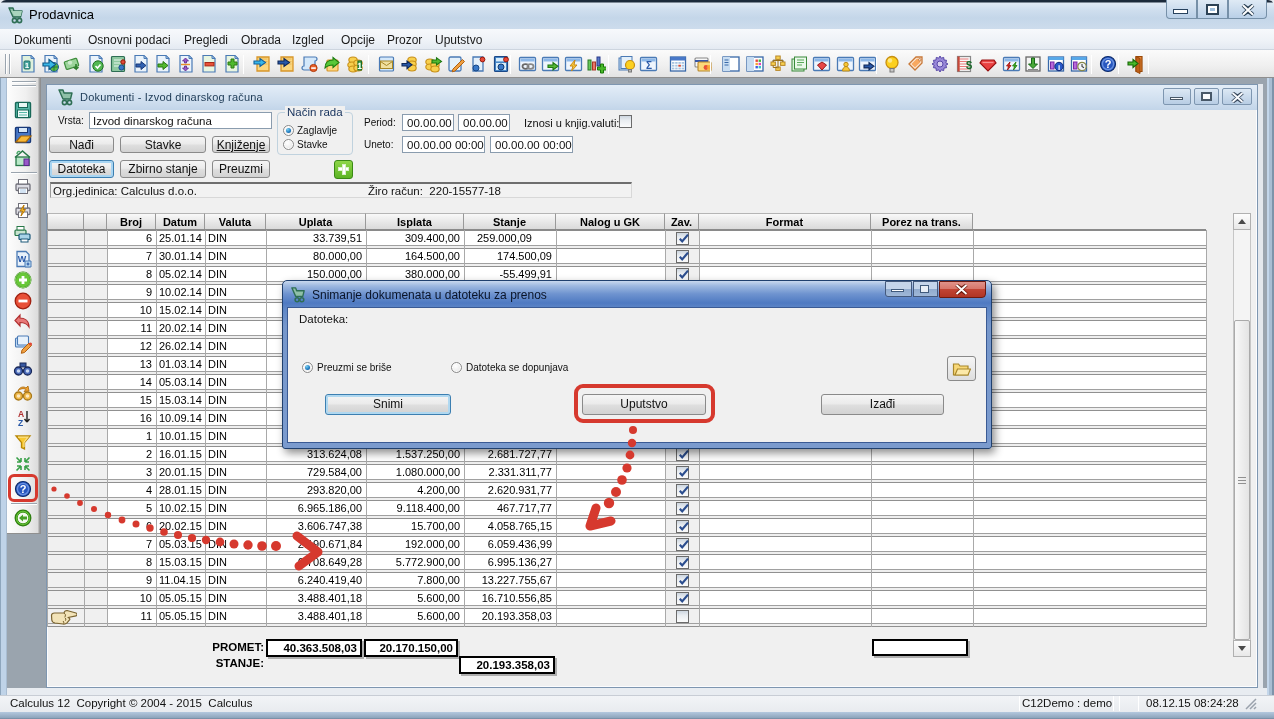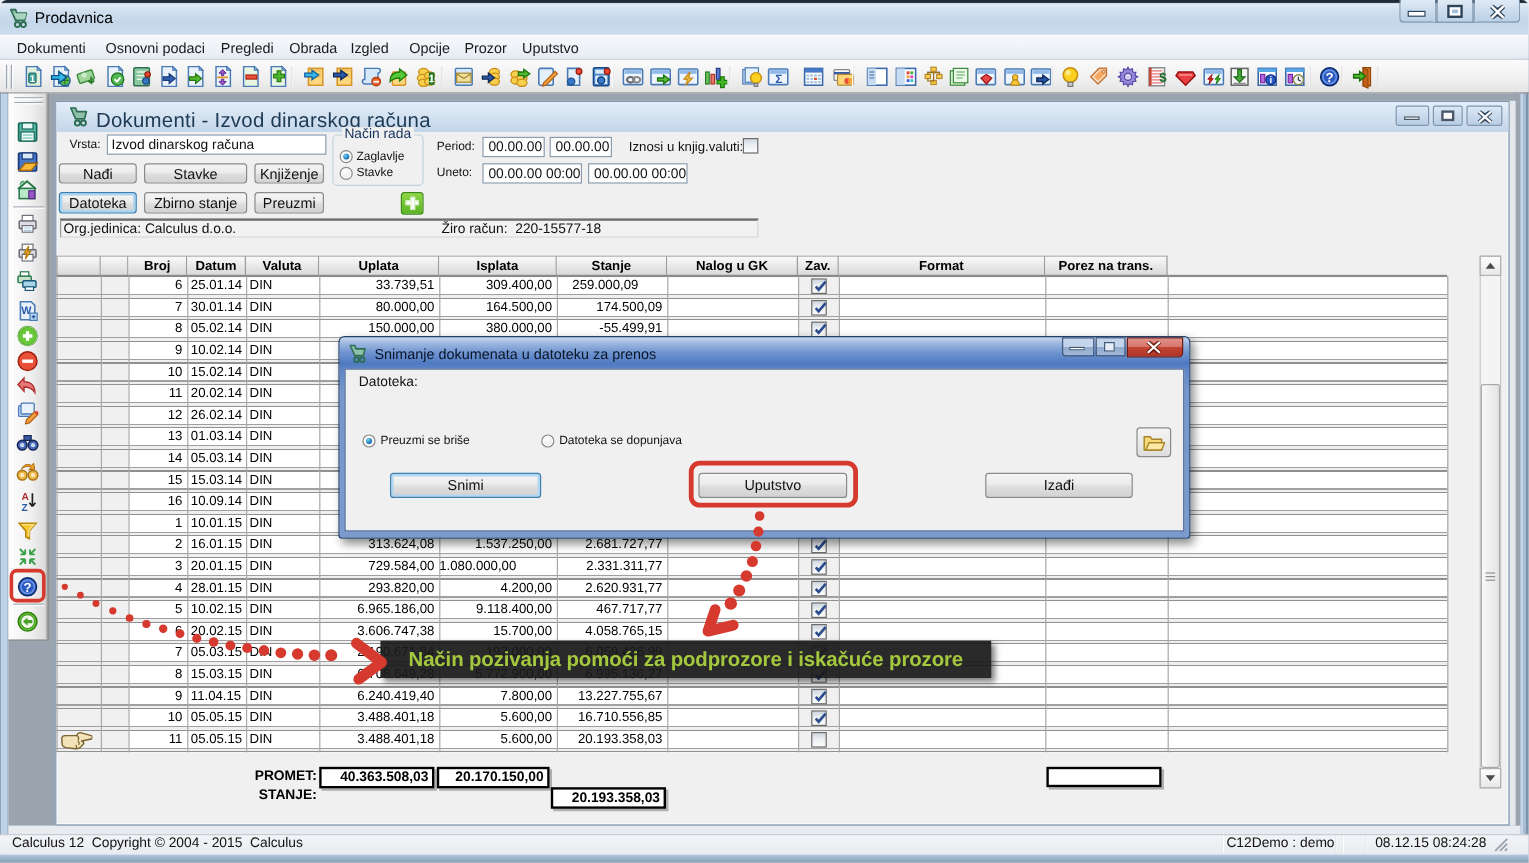--- a/index.html
+++ b/index.html
@@ -461,21 +461,21 @@
       </svg></div>
 <div class="abs" style="left:8px;top:474px;width:30px;height:28px;border:3px solid #d6392e;border-radius:6px;"></div>
 
 <div class="abs" style="left:46px;top:84px;width:1212px;height:604px;background:#f0f0f0;border:1px solid #7e96b0;box-shadow:inset 0 0 0 1px #fbfcfe;"></div>
 <div class="abs" style="left:47px;top:85px;width:1210px;height:25px;background:linear-gradient(180deg,#e3edf7,#cdddee 70%,#c2d5e9);"></div>
 <svg class="abs" style="left:57px;top:88px" width="18" height="18" viewBox="0 0 18 18">
  <path d="M2 2 h4 l1 3 h8 l-1.5 6 h-7.5 z" fill="#8fc0a8" stroke="#2e6e54" stroke-width="1.4" stroke-linejoin="round"></path>
  <circle cx="7.5" cy="14.5" r="2.1" fill="none" stroke="#2e6e54" stroke-width="1.6"></circle>
  <circle cx="12.5" cy="14.5" r="2.1" fill="none" stroke="#2e6e54" stroke-width="1.6"></circle>
 </svg>
-<div class="abs" style="left:80px;top:91px;font-size:17px;letter-spacing:0.2px;color:#1d3a55;">Dokumenti - Izvod dinarskog računa</div>
+<div class="abs" style="left:80px;top:91px;font-size:11px;letter-spacing:0.2px;color:#1d3a55;">Dokumenti - Izvod dinarskog računa</div>
 <div class="abs" style="left:1163px;top:88px;width:28px;height:17px;background:linear-gradient(180deg,#dce8f4,#b8cde4);border:1px solid #7e96b0;border-radius:2px;"></div>
 <div class="abs" style="left:1194px;top:88px;width:25px;height:17px;background:linear-gradient(180deg,#dce8f4,#b8cde4);border:1px solid #7e96b0;border-radius:2px;"></div>
 <div class="abs" style="left:1222px;top:88px;width:30px;height:17px;background:linear-gradient(180deg,#dce8f4,#b8cde4);border:1px solid #7e96b0;border-radius:2px;"></div>
 
 <div class="abs" style="left:1170px;top:97px;width:13px;height:3px;background:#f8fafc;border:1px solid #485868;"></div>
 <div class="abs" style="left:1201px;top:92px;width:11px;height:9px;background:#f8fafc;border:2px solid #485868;"></div>
 <svg class="abs" style="left:1231px;top:92px" width="13" height="11" viewBox="0 0 13 11">
       <path d="M1.5 1 L6.5 4.5 L11.5 1 M1.5 10 L6.5 6.5 L11.5 10 M1.5 1 L11.5 10 M11.5 1 L1.5 10" stroke="#3c4c60" stroke-width="3.6" fill="none"></path>
       <path d="M1.5 1 L11.5 10 M11.5 1 L1.5 10" stroke="#fafcff" stroke-width="1.8" fill="none"></path>
     </svg>
@@ -483,21 +483,21 @@
 <div class="rlabel" style="left:58px;top:115px;">Vrsta:</div>
 <div class="inp" style="left:89px;top:112px;width:183px;height:17px;padding:1px 3px;">Izvod dinarskog računa</div>
 <div class="abs" style="left:277px;top:112px;width:76px;height:43px;border:1px solid #c0d2de;border-radius:4px;"></div>
 <div class="abs" style="left:285px;top:106px;background:#f0f0f0;padding:0 2px;font-size:11.5px;color:#16325c;">Način rada</div>
 <div class="radio on" style="left:283px;top:125px;"></div>
 <div class="rlabel" style="left:297px;top:125px;">Zaglavlje</div>
 <div class="radio" style="left:283px;top:139px;"></div>
 <div class="rlabel" style="left:297px;top:139px;">Stavke</div>
 <div class="btn" style="left:49px;top:136px;width:65px;height:17px;line-height:16px;">Nađi</div>
 <div class="btn" style="left:120px;top:136px;width:86px;height:17px;line-height:16px;">Stavke</div>
-<div class="btn" style="left:212px;top:136px;width:58px;height:17px;line-height:16px;">Knjiženje</div>
+<div class="btn" style="left:212px;top:136px;width:58px;height:17px;line-height:16px;text-decoration:underline;">Knjiženje</div>
 <div class="btn" style="left:49px;top:160px;width:65px;height:18px;line-height:16px;border:1px solid #3c7fb1;box-shadow:0 0 0 2px #a8d5f2 inset;border-radius:3px;">Datoteka</div>
 <div class="btn" style="left:120px;top:160px;width:86px;height:18px;line-height:17px;">Zbirno stanje</div>
 <div class="btn" style="left:212px;top:160px;width:58px;height:18px;line-height:17px;">Preuzmi</div>
 <div class="abs" style="left:334px;top:160px;width:19px;height:19px;background:linear-gradient(180deg,#8ed648,#5cb424);border:1px solid #3a8a14;border-radius:3px;"></div>
 <div class="abs" style="left:338px;top:167px;width:11px;height:4px;background:#fff;border:1px solid #d8f0c8;"></div>
 <div class="abs" style="left:341.5px;top:163.5px;width:4px;height:11px;background:#fff;border:1px solid #d8f0c8;"></div>
 <div class="rlabel" style="left:364px;top:117px;">Period:</div>
 <div class="inp" style="left:402px;top:114px;width:52px;height:17px;padding:1px 4px;">00.00.00</div>
 <div class="inp" style="left:458px;top:114px;width:52px;height:17px;padding:1px 4px;">00.00.00</div>
 <div class="rlabel" style="left:524px;top:117px;white-space:nowrap;font-size:11px;">Iznosi u knjig.valuti:</div>
@@ -651,21 +651,21 @@
     <div class="cell" style="left:464px;top:447px;width:88px;text-align:right;">2.681.727,77</div>
     <div class="chk" style="left:676px;top:448px;">
       <svg viewBox="0 0 13 13" style="position:absolute;left:0px;top:-1.5px;width:13px;height:13px">
         <path d="M2.8 6.8 L5.2 9.4 L11 2.6" fill="none" stroke="#2b4d8e" stroke-width="2.2"></path>
       </svg>
     </div>
 <div class="cell" style="left:107px;top:465px;width:45px;text-align:right;">3</div>
     <div class="cell" style="left:159px;top:465px;">20.01.15</div>
     <div class="cell" style="left:208px;top:465px;">DIN</div>
     <div class="cell" style="left:266px;top:465px;width:96px;text-align:right;">729.584,00</div>
-    <div class="cell" style="left:366px;top:465px;width:94px;">1.080.000,00</div>
+    <div class="cell" style="left:366px;top:465px;width:94px;text-align:right;">1.080.000,00</div>
     <div class="cell" style="left:464px;top:465px;width:88px;text-align:right;">2.331.311,77</div>
     <div class="chk" style="left:676px;top:466px;">
       <svg viewBox="0 0 13 13" style="position:absolute;left:0px;top:-1.5px;width:13px;height:13px">
         <path d="M2.8 6.8 L5.2 9.4 L11 2.6" fill="none" stroke="#2b4d8e" stroke-width="2.2"></path>
       </svg>
     </div>
 <div class="cell" style="left:107px;top:483px;width:45px;text-align:right;">4</div>
     <div class="cell" style="left:159px;top:483px;">28.01.15</div>
     <div class="cell" style="left:208px;top:483px;">DIN</div>
     <div class="cell" style="left:266px;top:483px;width:96px;text-align:right;">293.820,00</div>
@@ -808,21 +808,20 @@
 <div class="abs" style="left:947px;top:356px;width:29px;height:25px;background:linear-gradient(180deg,#f5f5f5,#dedede);border:1px solid #8a8a8a;border-radius:3px;"></div>
 <svg class="abs" style="left:952px;top:360px" width="19" height="17" viewBox="0 0 19 17">
 <path d="M1.5 4 h5 l1.5 2 h8 v9 h-14.5 z" fill="#f8d878" stroke="#a8872a" stroke-width="1.2"></path>
 <path d="M3 15 l2.5-6 h13 l-2.5 6 z" fill="#fce9a8" stroke="#a8872a" stroke-width="1.2"></path>
     </svg>
 <div class="btn" style="left:325px;top:394px;width:126px;height:21px;line-height:19px;border:1px solid #3c7fb1;box-shadow:0 0 0 2px #b0d8f0 inset;">Snimi</div>
 <div class="btn" style="left:582px;top:394px;width:124px;height:21px;line-height:19px;">Uputstvo</div>
 <div class="btn" style="left:821px;top:394px;width:123px;height:21px;line-height:19px;">Izađi</div>
 <div class="abs" style="left:574px;top:384px;width:141px;height:39px;border:4px solid #d6392e;border-radius:9px;"></div>
 
-<div class="abs" style="left:317px;top:534px;width:509px;height:31px;background:rgba(26,26,26,0.93);box-shadow:3px 3px 5px rgba(0,0,0,0.5);text-align:center;line-height:31px;font-size:17px;font-weight:bold;letter-spacing:-0.1px;color:#a3c83e;white-space:nowrap;">Način pozivanja pomoći za podprozore i iskačuće prozore</div>
 
 <svg class="abs" style="left:0;top:0;pointer-events:none;" width="1274" height="719" viewBox="0 0 1274 719">
 <g fill="#d6392e">
         <circle cx="54" cy="489" r="2.6"></circle>
         <circle cx="67" cy="496" r="2.8"></circle>
         <circle cx="80" cy="503" r="2.9"></circle>
         <circle cx="94" cy="509" r="3.0"></circle>
         <circle cx="108" cy="515" r="3.2"></circle>
         <circle cx="122" cy="520" r="3.4"></circle>
         <circle cx="136" cy="524" r="3.5"></circle>

